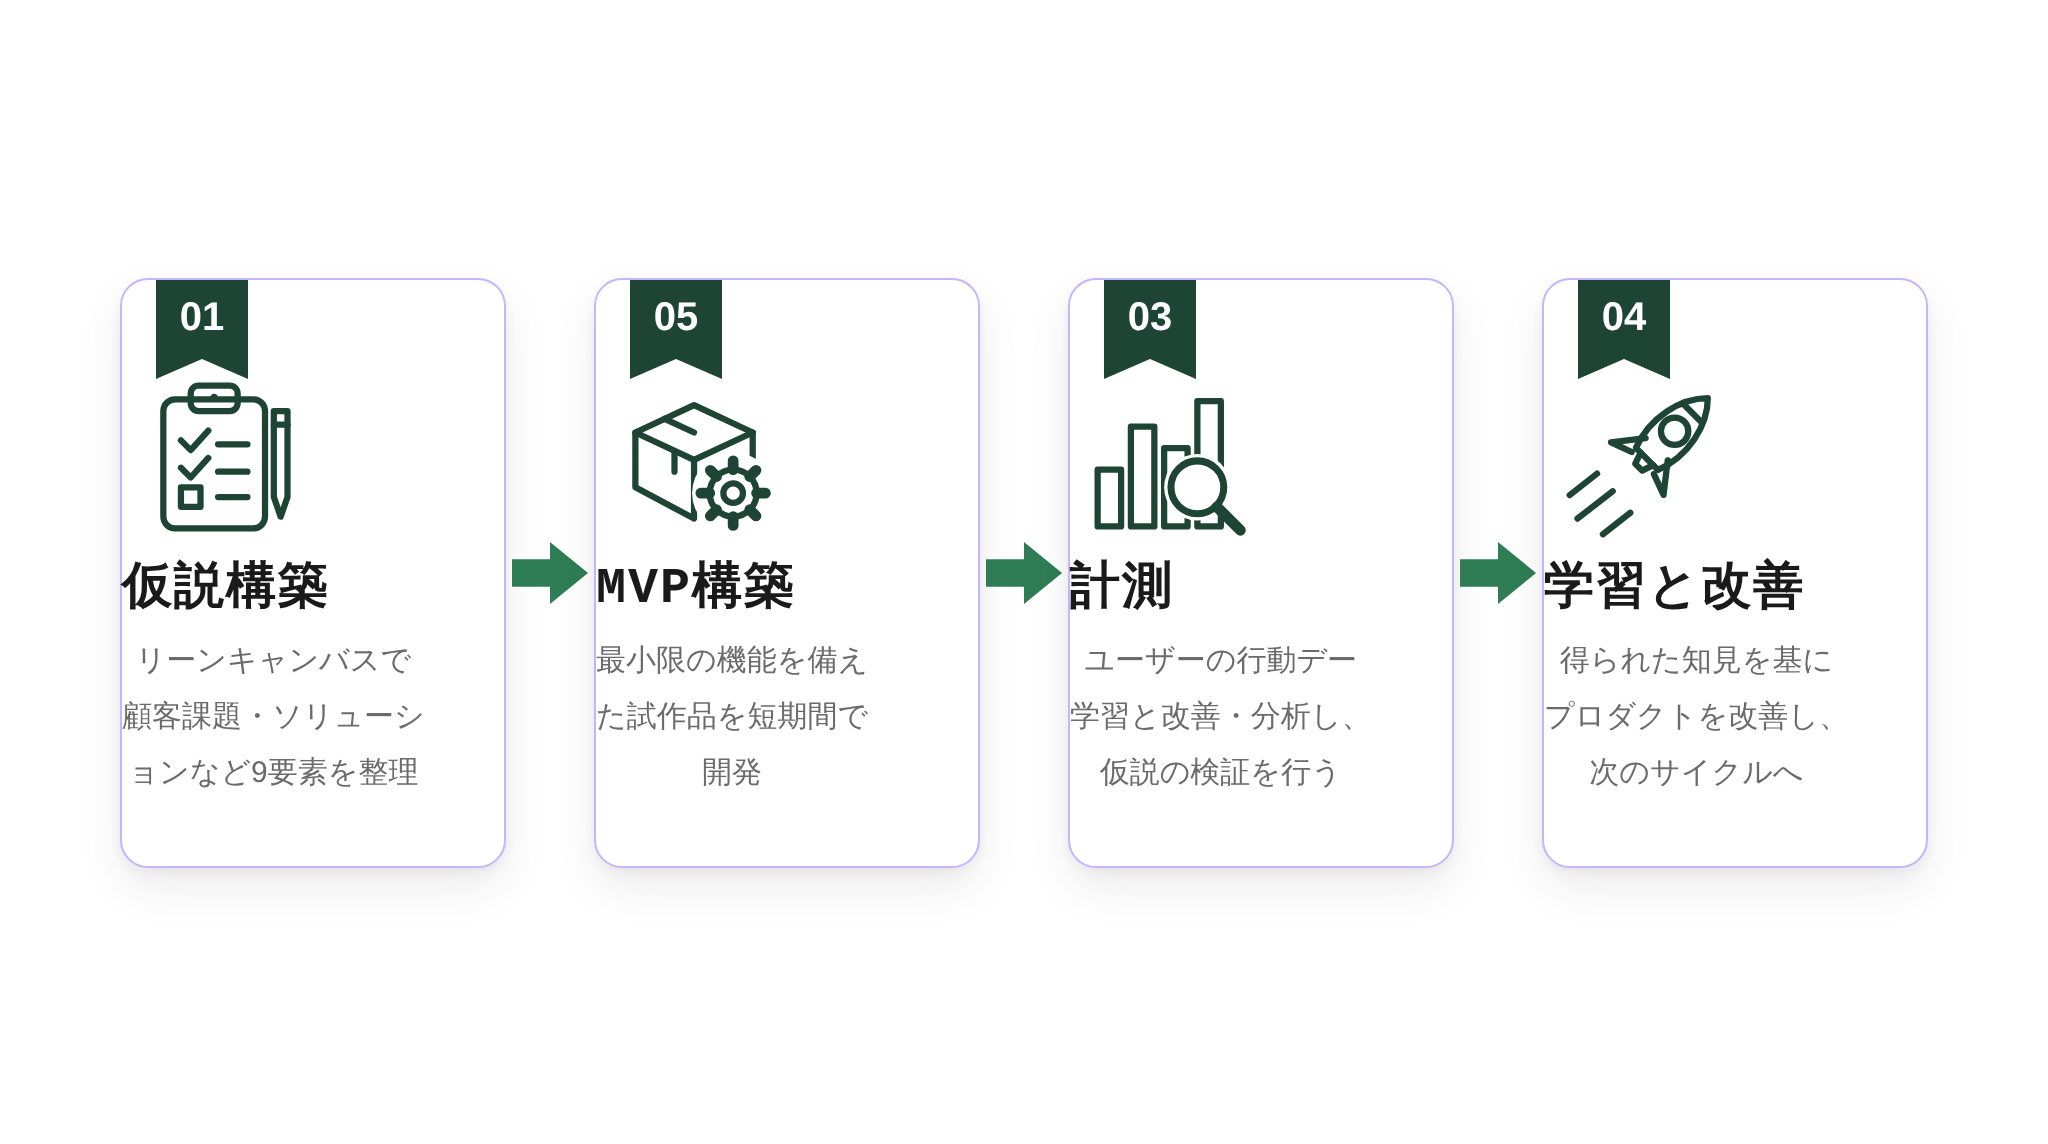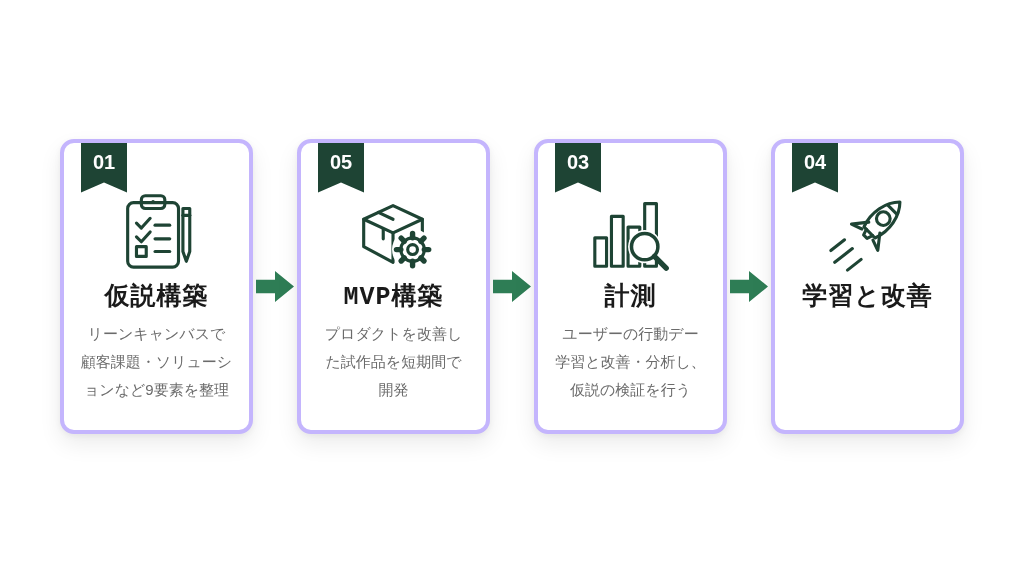--- a/index.html
+++ b/index.html
@@ -10,24 +10,24 @@
   }
   .canvas {
     width: 1024px; height: 572px;
     background: var(--bg, #ffffff);
     display: flex; align-items: center; justify-content: center;
   }
   .card {
     position: relative;
     width: 193px; height: 295px;
     background: var(--card-bg, #ffffff);
-    border: 4px solid #c4b5fd;
+    border: 1px solid #c4b5fd;
     border-radius: 14px;
     box-shadow: 0 10px 22px rgba(0,0,0,0.08), 0 2px 6px rgba(0,0,0,0.05);
-    display: flex; flex-direction: column; align-items: center;
+    display: flex; flex-direction: column; align-items: flex-start;
     flex: 0 0 auto;
   }
   .ribbon {
     position: absolute; top: 0; left: 17px;
     width: 46px; height: 50px;
     background: var(--ribbon, #1e4434);
     clip-path: polygon(0 0, 100% 0, 100% 100%, 50% 80%, 0 100%);
     color: #ffffff;
     font-size: 20px; font-weight: 700;
     text-align: center;
@@ -130,21 +130,21 @@
           <line class="tooth" x1="69" y1="47.5" x2="69" y2="52" transform="rotate(180 69 64)"></line>
           <line class="tooth" x1="69" y1="47.5" x2="69" y2="52" transform="rotate(225 69 64)"></line>
           <line class="tooth" x1="69" y1="47.5" x2="69" y2="52" transform="rotate(270 69 64)"></line>
           <line class="tooth" x1="69" y1="47.5" x2="69" y2="52" transform="rotate(315 69 64)"></line>
         </g>
         <circle class="ink" cx="69" cy="64" r="12"></circle>
         <circle class="ink" cx="69" cy="64" r="5"></circle>
       </svg>
     </div>
     <div class="card-title">MVP構築</div>
-    <div class="card-desc">プロダクトを改善し
+    <div class="card-desc">最小限の機能を備え
 た試作品を短期間で
 開発</div>
   </div>
 
   <div class="arrow-box">
     <div class="arrow"></div>
   </div>
 
   <div class="card">
     <div class="ribbon">
@@ -184,15 +184,18 @@
           <path class="ink" d="M52,43 L41,57 L52,53"></path>
           <path class="ink" d="M68,43 L79,57 L68,53"></path>
           <path class="ink" d="M55.5,50 L57.5,56 L62.5,56 L64.5,50"></path>
         </g>
         <path class="ink" d="M12,65 L26,54"></path>
         <path class="ink" d="M16,77 L34,63"></path>
         <path class="ink" d="M29,85 L43,74"></path>
       </svg>
     </div>
     <div class="card-title">学習と改善</div>
+    <div class="card-desc">得られた知見を基に
+プロダクトを改善し、
+次のサイクルへ</div>
   </div>
 
 </div>
 
 </body></html>

